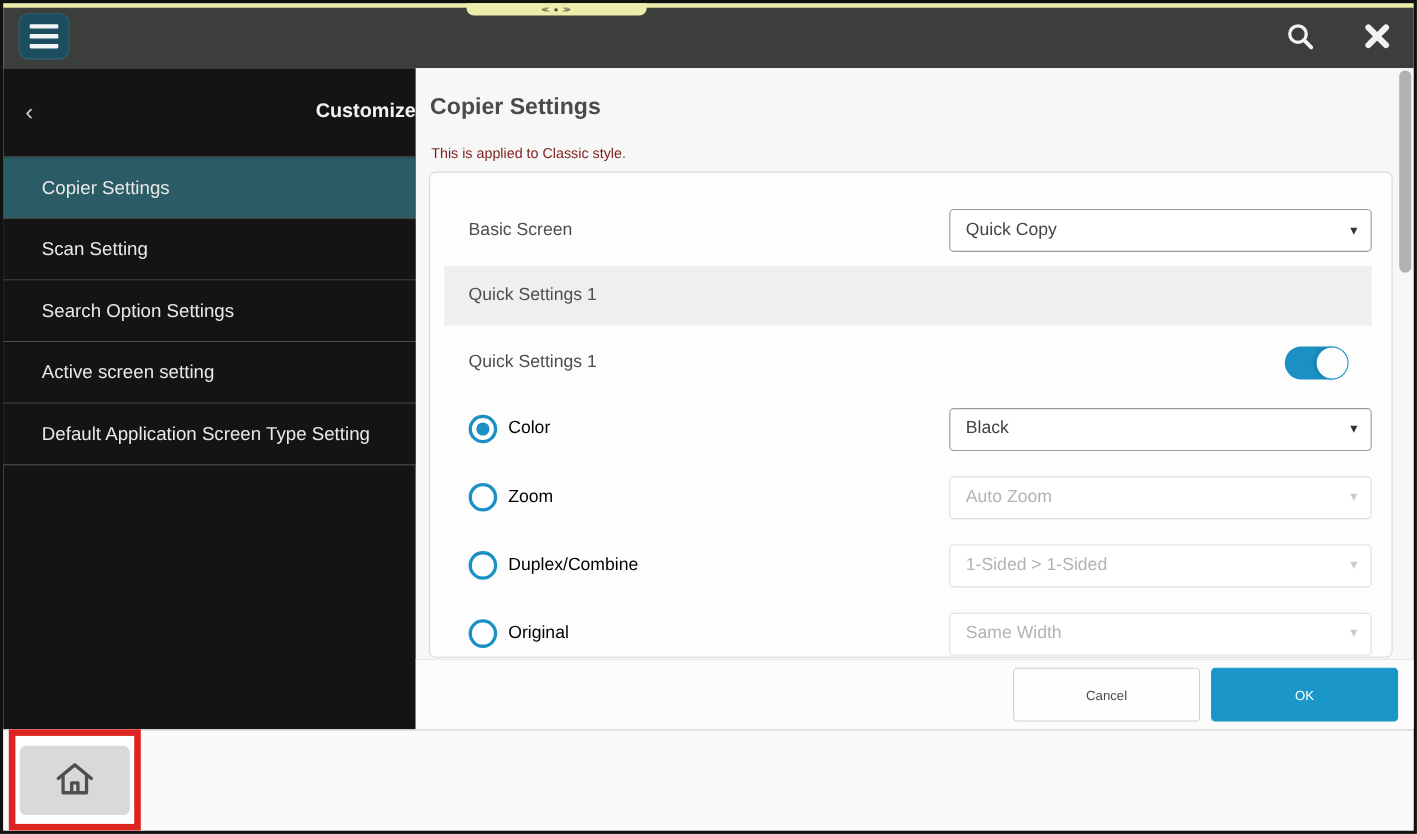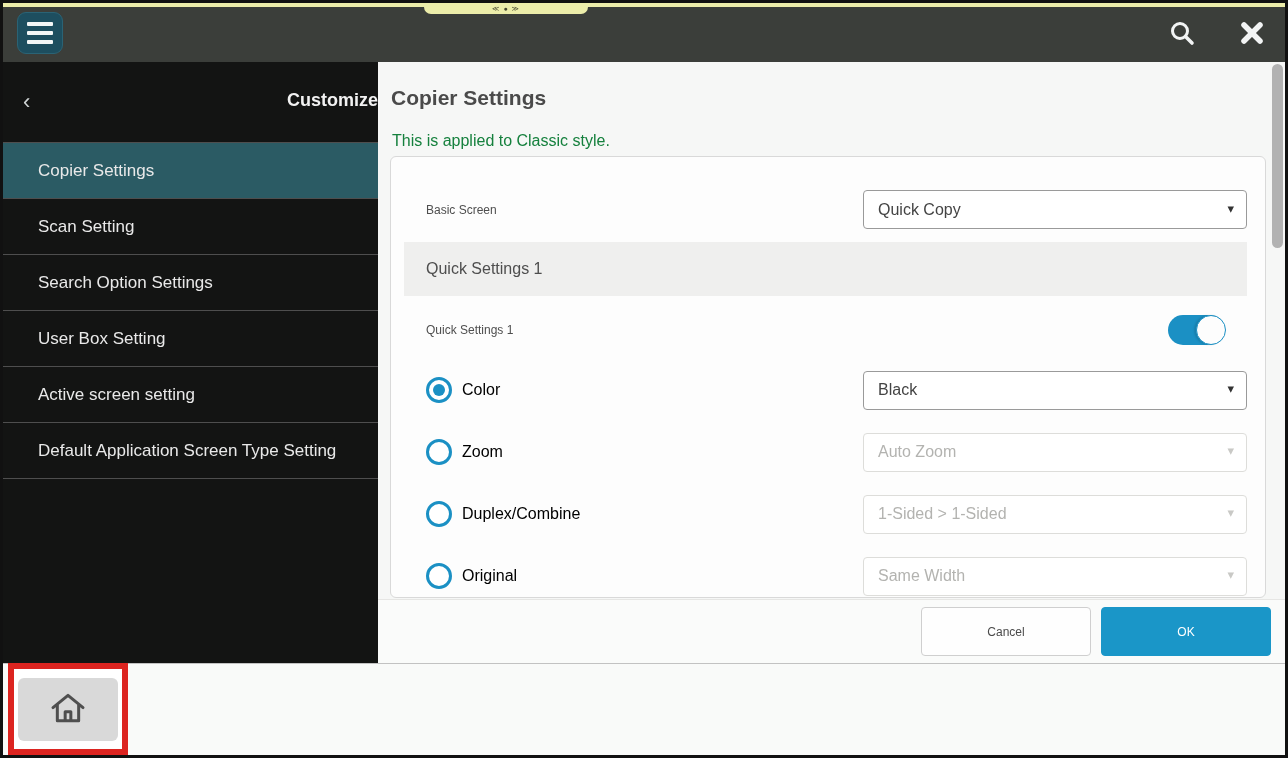--- a/index.html
+++ b/index.html
@@ -29,27 +29,27 @@
   .sidebar-title { position:absolute; left:0; right:0; top:28px; text-align:right; color:#f2f2f2;
     font-size:18px; font-weight:bold; }
   .sidebar-menu { border-top:1px solid #4e4e4e; }
   .sidebar-item { height:56px; display:flex; align-items:center; padding-left:35px; color:#e9e9e9;
     font-size:17px; border-bottom:1px solid #4e4e4e; cursor:pointer; background:#131413; }
   .sidebar-item.selected { background:#2b5b64; }
 
   
   .main { position:absolute; left:375px; top:59px; width:907px; height:601px; background:#f6f7f6; }
   .main-title { position:absolute; left:13px; top:24px; font-size:21px; font-weight:bold; color:#4a4a4a; }
-  .main-subtitle { position:absolute; left:14px; top:70px; font-size:16px; color:#15803d; }
+  .main-subtitle { position:absolute; left:14px; top:70px; font-size:13px; color:#7f1d1d; }
   .card { position:absolute; left:12px; top:94px; width:876px; height:442px; background:#fdfdfd;
     border:1px solid #d9d9d9; border-radius:6px; overflow:hidden; }
 
   .basic-row { display:flex; align-items:center; justify-content:space-between;
     margin:33px 18px 0 35px; height:39px; }
-  .field-label { font-size:12px; color:#4e4e4e; }
+  .field-label { font-size:16px; color:#4e4e4e; }
   .select { position:relative; width:384px; height:39px; background:#fff; border:1px solid #9a9a9a;
     border-radius:4px; display:flex; align-items:center; padding:0 30px 0 14px; font-size:16px;
     color:#444; cursor:pointer; }
   .select .caret { position:absolute; right:12px; top:50%; transform:translateY(-58%); font-size:13px; color:#333; }
   .select.disabled { border-color:#ddddda; color:#b3b3b0; cursor:default; }
   .select.disabled .caret { color:#c9c9c6; }
 
   .section-band { margin:13px 18px 0 13px; height:54px; background:#efefee; display:flex;
     align-items:center; padding-left:22px; font-size:16px; color:#4e4e4e; }
 
@@ -131,23 +131,20 @@
           </div>
 
           <div class="sidebar-item">
             <span>Scan Setting</span>
           </div>
 
           <div class="sidebar-item">
             <span>Search Option Settings</span>
           </div>
 
-          <div class="sidebar-item">
-            <span>User Box Setting</span>
-          </div>
 
           <div class="sidebar-item">
             <span>Active screen setting</span>
           </div>
 
           <div class="sidebar-item">
             <span>Default Application Screen Type Setting</span>
           </div>
         </div>
     </div>

